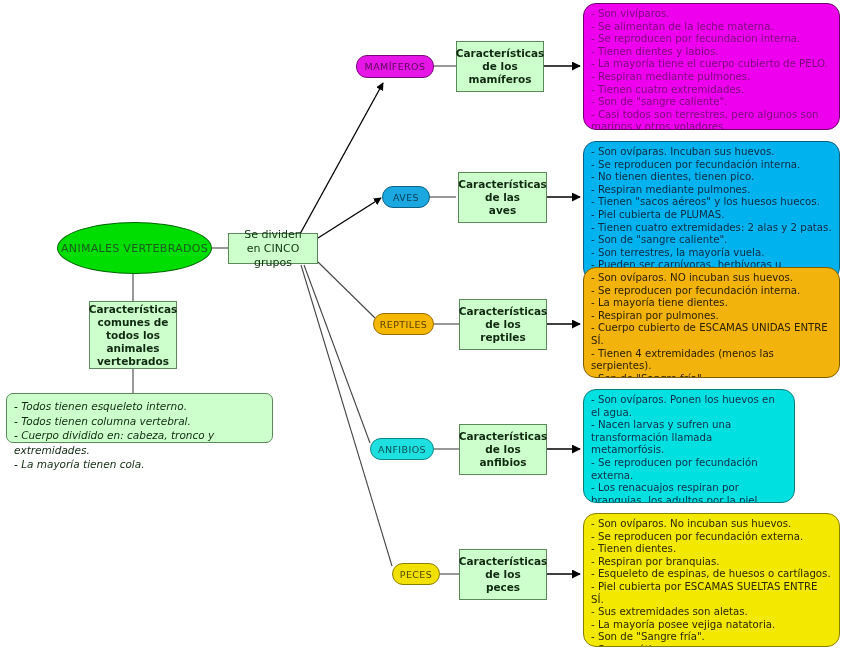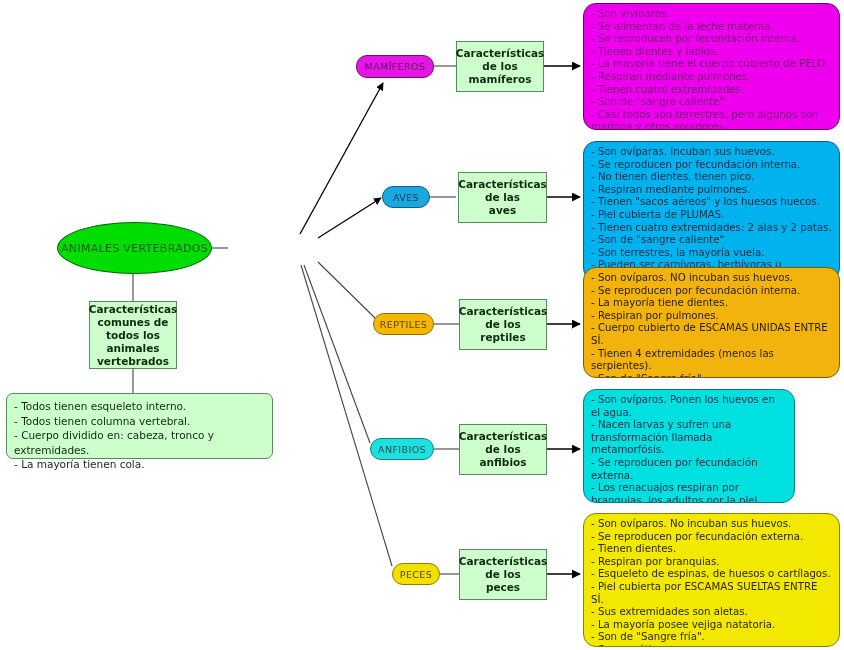--- a/index.html
+++ b/index.html
@@ -150,28 +150,30 @@
 
     <line x1="544" y1="66" x2="580" y2="66" stroke="#000000" stroke-width="1.5" marker-end="url(#arrow-black)"></line>
     <line x1="547" y1="197" x2="580" y2="197" stroke="#000000" stroke-width="1.5" marker-end="url(#arrow-black)"></line>
     <line x1="547" y1="324" x2="580" y2="324" stroke="#000000" stroke-width="1.5" marker-end="url(#arrow-black)"></line>
     <line x1="547" y1="449" x2="580" y2="449" stroke="#000000" stroke-width="1.5" marker-end="url(#arrow-black)"></line>
     <line x1="547" y1="574" x2="580" y2="574" stroke="#000000" stroke-width="1.5" marker-end="url(#arrow-black)"></line>
   </svg>
 
   <div class="node root-ellipse" style="left:57px; top:222px; width:155px; height:52px;">ANIMALES VERTEBRADOS</div>
 
+  <div class="node hub-box" style="left:228px; top:233px; width:90px; height:31px; white-space:pre-line;">Se dividen
+en CINCO grupos</div>
 
   <div class="node green-box" style="left:89px; top:301px; width:88px; height:68px; white-space:pre-line;">Características
 comunes de
 todos los
 animales
 vertebrados</div>
 
-  <div class="node green-panel" style="left:6px; top:393px; width:267px; height:66px;">- Todos tienen esqueleto interno.
+  <div class="node green-panel" style="left:6px; top:393px; width:267px; height:50px;font-style:italic;">- Todos tienen esqueleto interno.
 - Todos tienen columna vertebral.
 - Cuerpo dividido en: cabeza, tronco y extremidades.
 - La mayoría tienen cola.</div>
 
   <div class="node pill pill-mamiferos" style="left:356px; top:55px; width:78px; height:23px;">MAMÍFEROS</div>
   <div class="node green-box" style="left:456px; top:41px; width:88px; height:51px; white-space:pre-line;">Características
 de los
 mamíferos</div>
   <div class="detail-panel panel-mamiferos" style="left:583px; top:3px; width:257px; height:127px;">- Son vivíparos.
 - Se alimentan de la leche materna.

